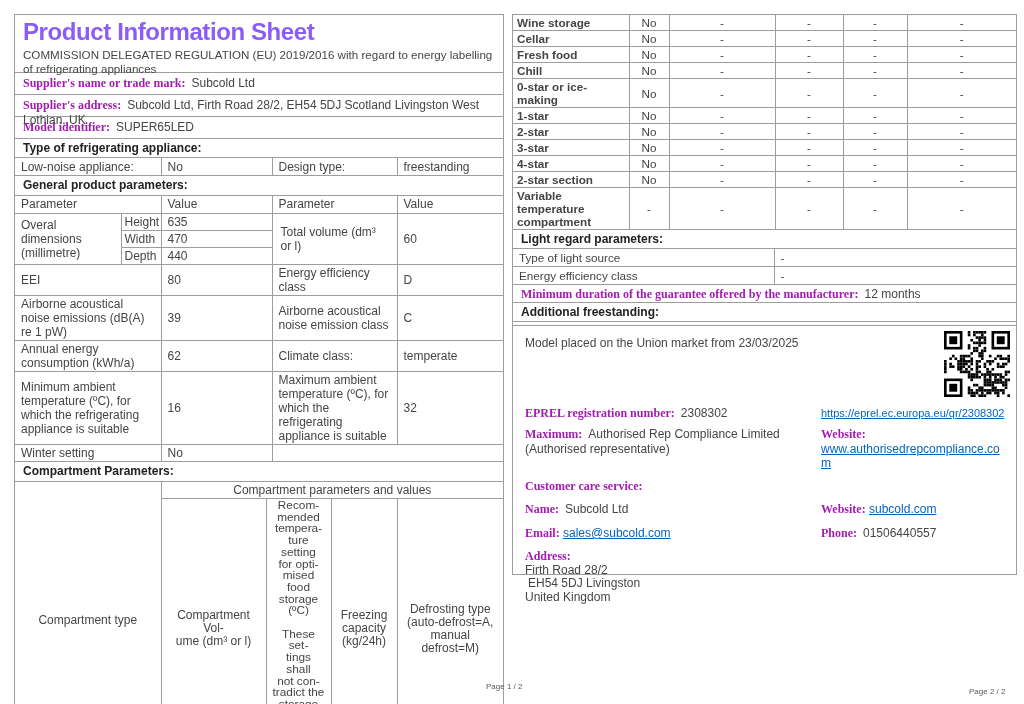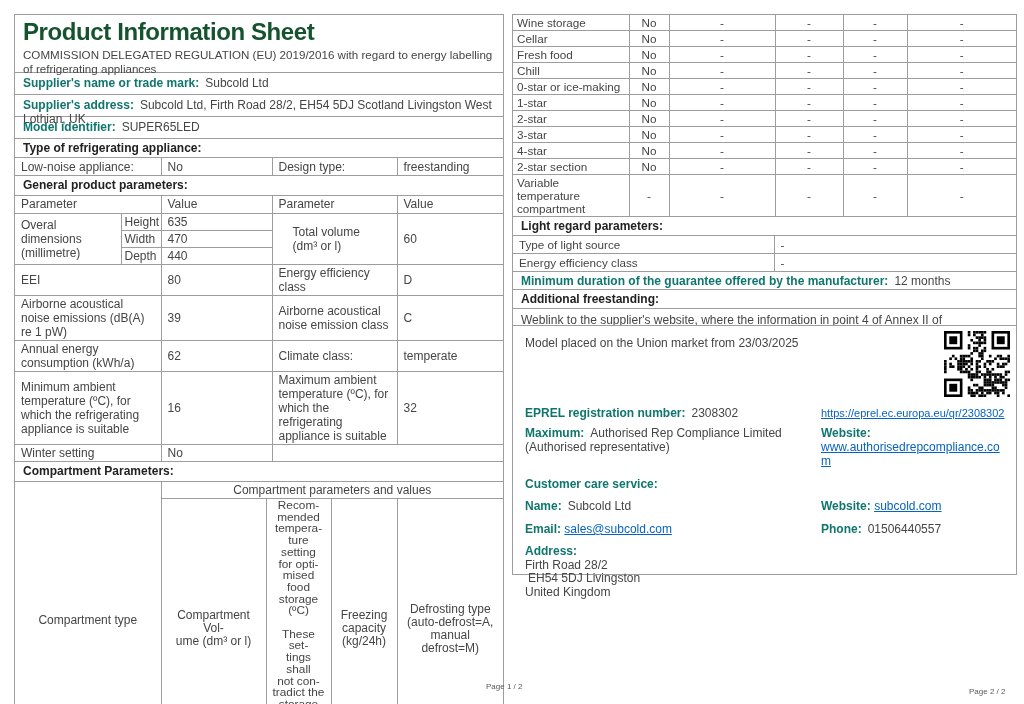--- a/index.html
+++ b/index.html
@@ -6,35 +6,35 @@
   body {
     width:1024px; height:704px; background:#ffffff; position:relative;
     font-family:"Liberation Sans", sans-serif; color:#454545; font-size:12px;
     overflow:hidden;
   }
   .pagebox { position:absolute; border:1px solid #9d9d9d; box-sizing:border-box; background:#fff; }
   #page1 { left:14px; top:14px; width:490px; }
   .blk { border-bottom:1px solid #9d9d9d; box-sizing:border-box; }
   .blk:last-child { border-bottom:none; }
   .p1-head { padding:3px 8px 4px; height:58px; }
-  .doc-title { font-size:24px; font-weight:bold; color:#14532d; letter-spacing:-0.4px; margin:0 0 3px 0; line-height:27px; }
+  .doc-title { font-size:24px; font-weight:bold; color:#8b5cf6; letter-spacing:-0.4px; margin:0 0 3px 0; line-height:27px; }
   .regulation { font-size:11.6px; line-height:13.5px; }
   .label-row { height:22px; padding:3px 8px; }
-  .b { font-weight:bold; color:#0f766e; }
+  .b { font-weight:bold; color:#a21caf;font-family:Liberation Serif, serif; }
   .label-row .val, .inline-val { margin-left:6px; }
   .section-row { height:19px; padding:2px 8px; font-weight:bold; color:#222; }
   table.grid { border-collapse:collapse; border-style:hidden; table-layout:fixed; width:100%; }
   table.grid td { border:1px solid #9d9d9d; padding:1px 6px; vertical-align:middle; overflow:hidden; }
   td.ctr { text-align:center; padding:1px 2px; }
   td.pre { white-space:pre-line; text-align:center; }
   .temp-cell { line-height:11.7px; font-size:11.8px; }
   .hdr-cell { line-height:13px; }
   #p2-table { left:512px; top:14px; width:505px; }
   #p2-table table.grid { font-size:11.7px; }
-  #p2-table td.lbl { padding:1px 4px; }
+  #p2-table td.lbl { padding:1px 4px;font-weight:bold; }
   .light-row td { height:15px; }
   .guarantee-row { height:18px; padding:2px 8px; }
   .weblink-row { padding:4px 8px 6px; line-height:14.5px; }
   #info-box { left:512px; top:325px; width:505px; height:250px; padding:10px 12px; box-sizing:border-box; position:absolute; }
   .ib-row { display:grid; grid-template-columns:296px 1fr; align-items:start; }
   .link { color:#0563c1; text-decoration:underline; cursor:pointer; }
   .eprel-link { font-size:11px; white-space:nowrap;text-align:right; }
   .breakall { overflow-wrap:anywhere; }
   .qr { position:absolute; top:5px; right:6px; width:66px; height:66px; }
   .addr-line { line-height:13.5px; }
@@ -102,21 +102,21 @@
           <tr style="height:17px">
         <td colspan="2">Parameter</td>
         <td>Value</td>
         <td>Parameter</td>
         <td>Value</td>
       </tr>
       <tr style="height:15px">
         <td rowspan="3">Overal dimensions (millimetre)</td>
         <td style="padding:1px 3px">Height</td>
         <td>635</td>
-        <td rowspan="3" style="padding:1px 20px">Total volume (dm³ or l)</td>
+        <td rowspan="3" style="padding:1px 8px">Total volume (dm³ or l)</td>
         <td rowspan="3">60</td>
       </tr>
       <tr style="height:15px">
         <td style="padding:1px 3px">Width</td>
         <td>470</td>
       </tr>
       <tr style="height:15px">
         <td style="padding:1px 3px">Depth</td>
         <td>440</td>
       </tr>

